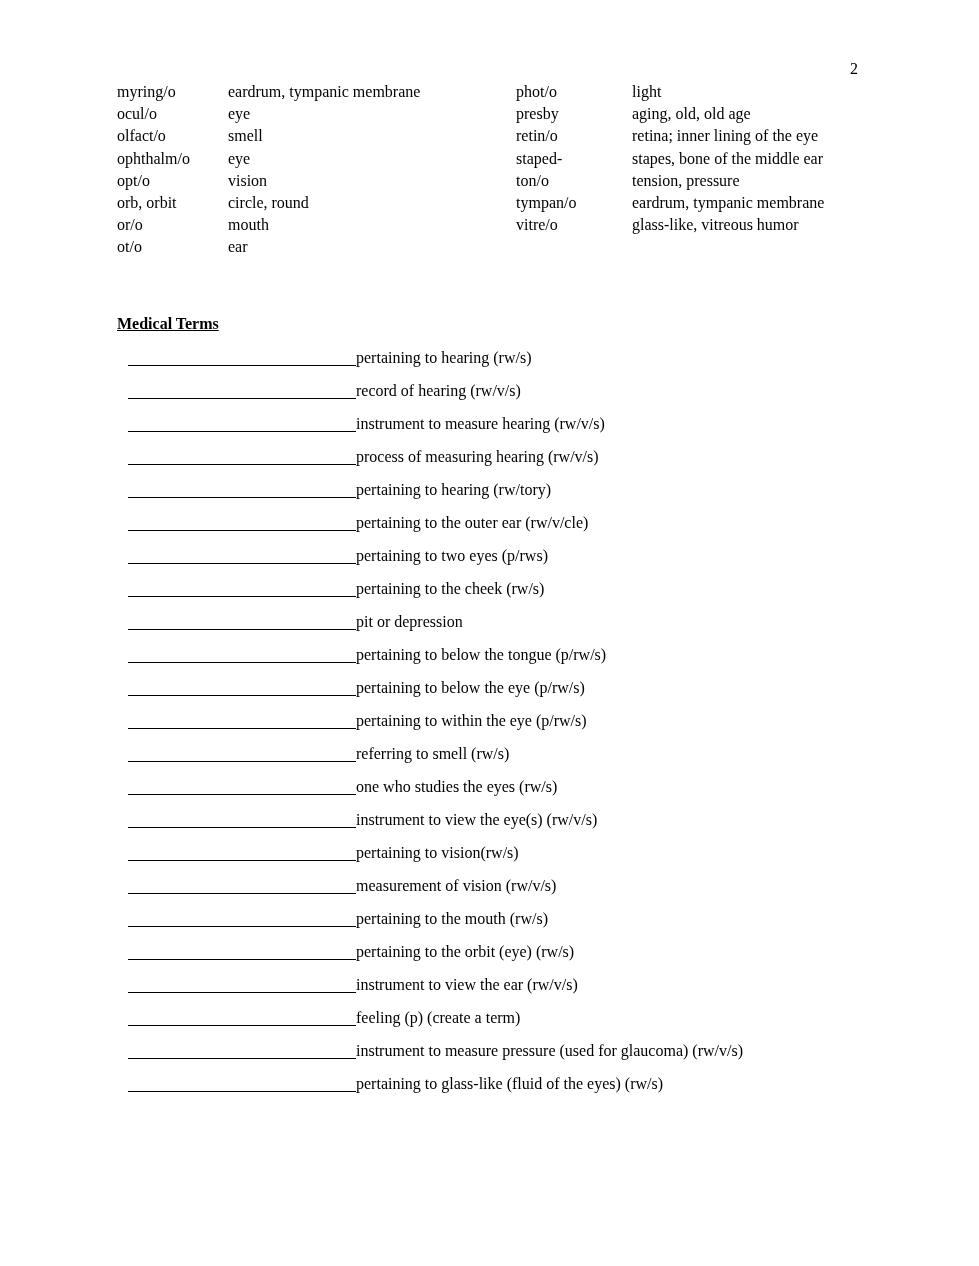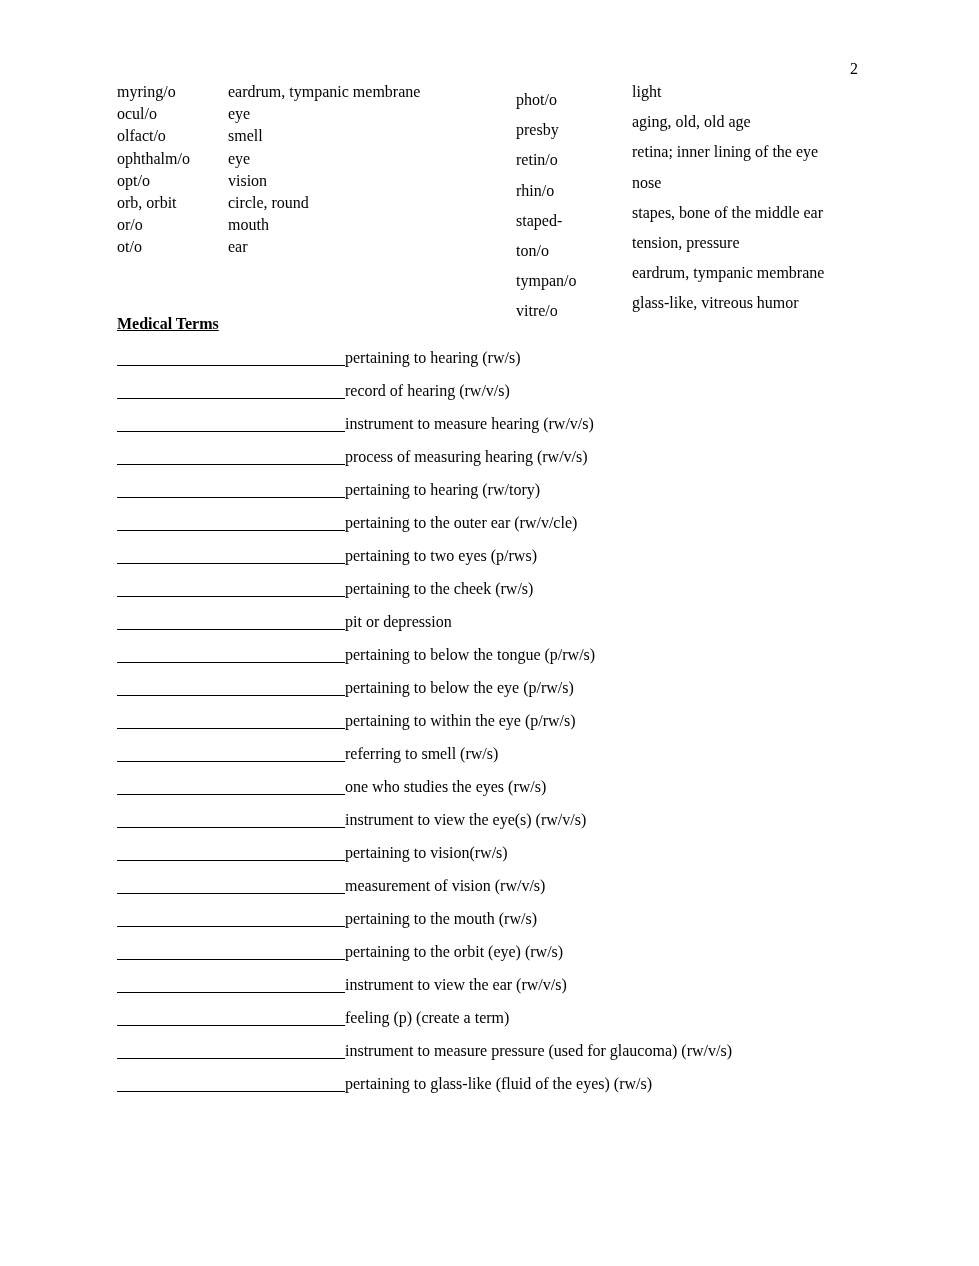--- a/index.html
+++ b/index.html
@@ -35,33 +35,33 @@
     align-items: flex-start;
   }
   .word-col { display: block; }
   .word-col.left { width: 399px; }
   .word-row {
     display: flex;
     line-height: 22.2px;
     white-space: nowrap;
   }
   .word-col.left .term { width: 111px; flex: 0 0 111px; }
-  .word-col.right .term { width: 116px; flex: 0 0 116px; margin-top: 8px; }
+  .word-col.right .term { width: 116px; flex: 0 0 116px; }
   .heading {
     position: absolute;
     top: 313px;
     left: 117px;
     font-weight: bold;
     text-decoration: underline;
     line-height: 22px;
   }
   .terms-list {
     position: absolute;
     top: 341px;
-    left: 117px;
+    left: 128px;
   }
   .term-row {
     height: 33px;
     line-height: 33px;
     white-space: nowrap;
   }
   .blank {
     display: inline-block;
     width: 228px;
     border-bottom: 1px solid #000000;
@@ -118,24 +118,20 @@
         </div>
         <div class="word-row">
           <span class="term">presby</span>
           <span class="def">aging, old, old age</span>
         </div>
         <div class="word-row">
           <span class="term">retin/o</span>
           <span class="def">retina; inner lining of the eye</span>
         </div>
         <div class="word-row">
-          <span class="term">rhin/o</span>
-          <span class="def">nose</span>
-        </div>
-        <div class="word-row">
           <span class="term">staped-</span>
           <span class="def">stapes, bone of the middle ear</span>
         </div>
         <div class="word-row">
           <span class="term">ton/o</span>
           <span class="def">tension, pressure</span>
         </div>
         <div class="word-row">
           <span class="term">tympan/o</span>
           <span class="def">eardrum, tympanic membrane</span>

